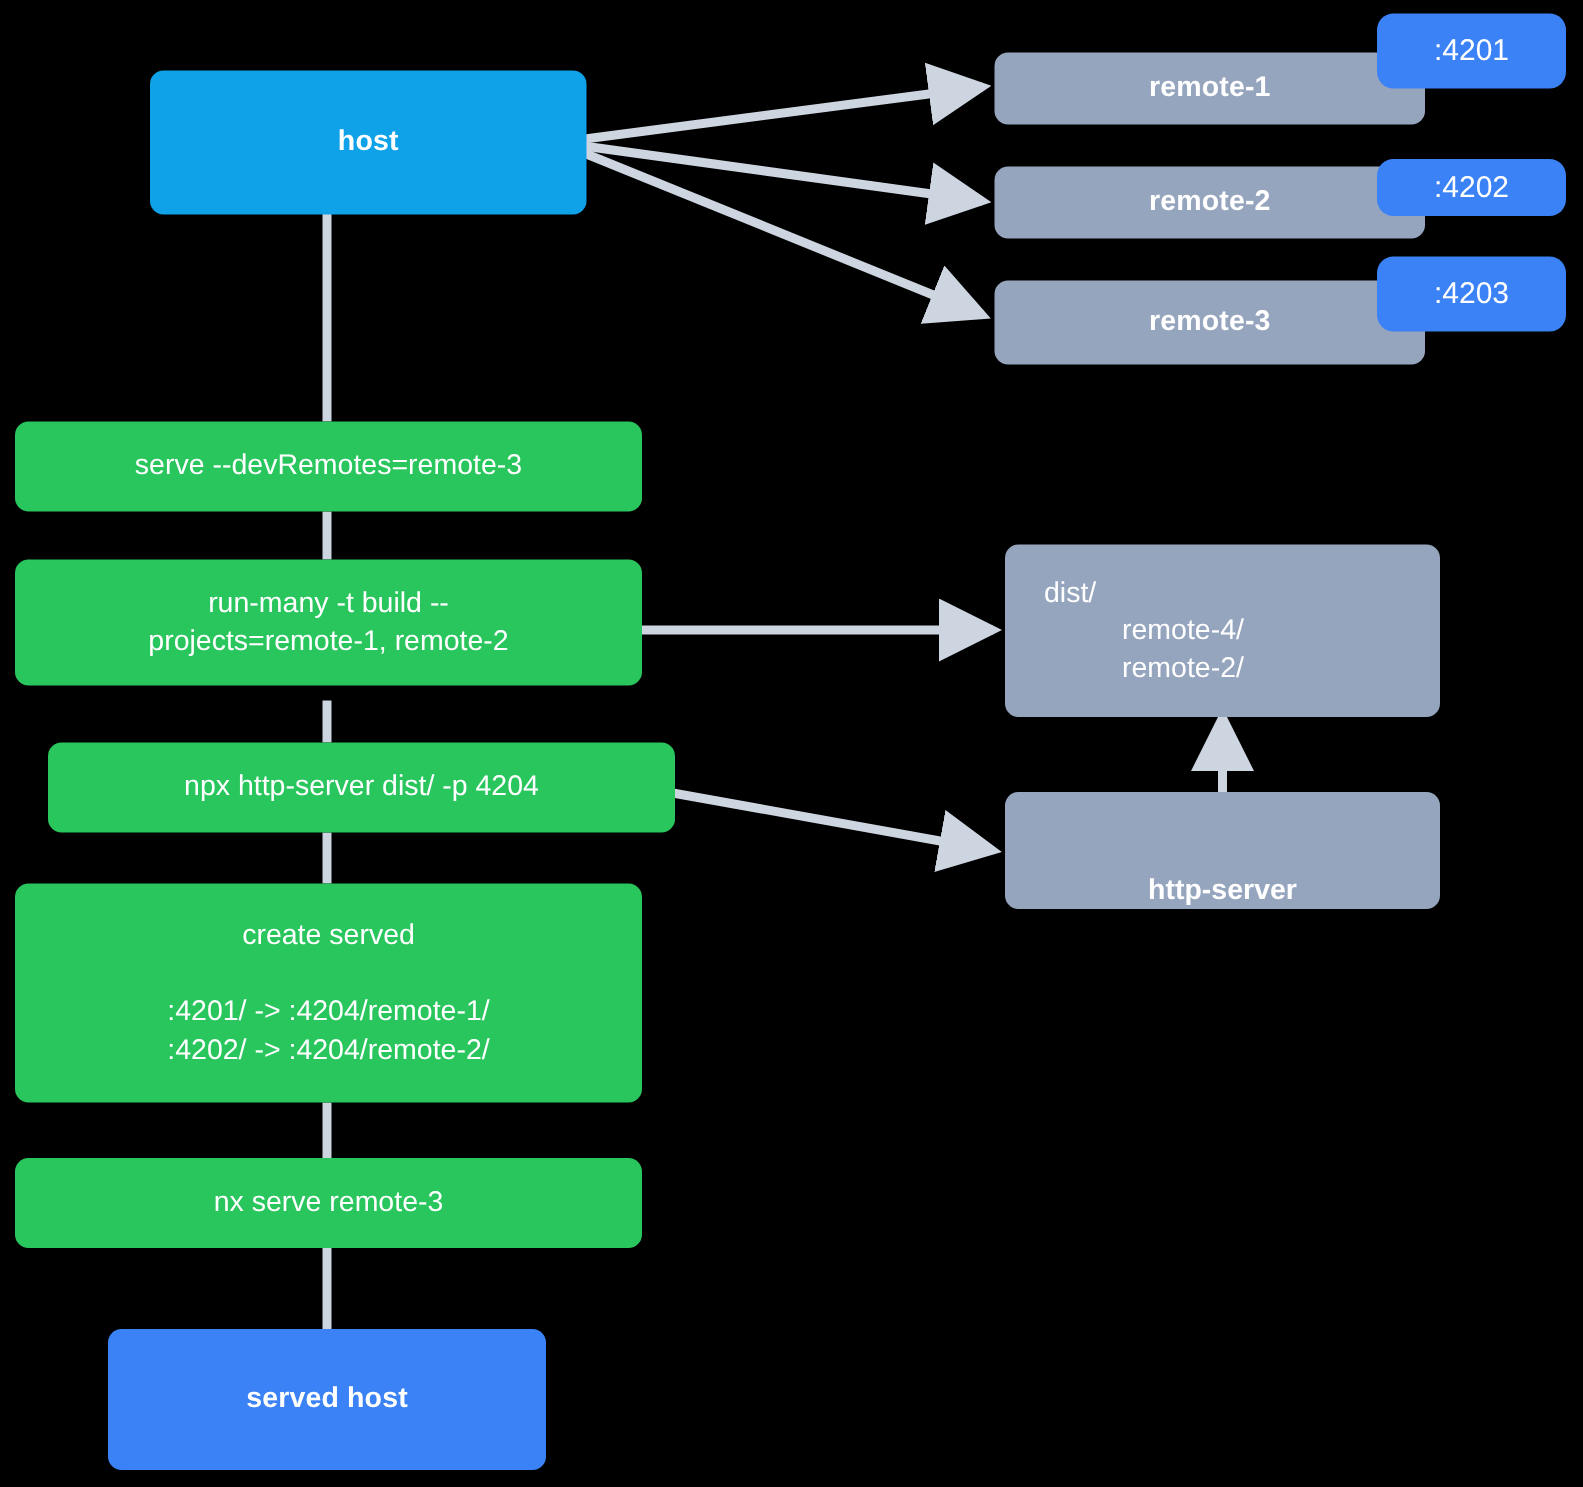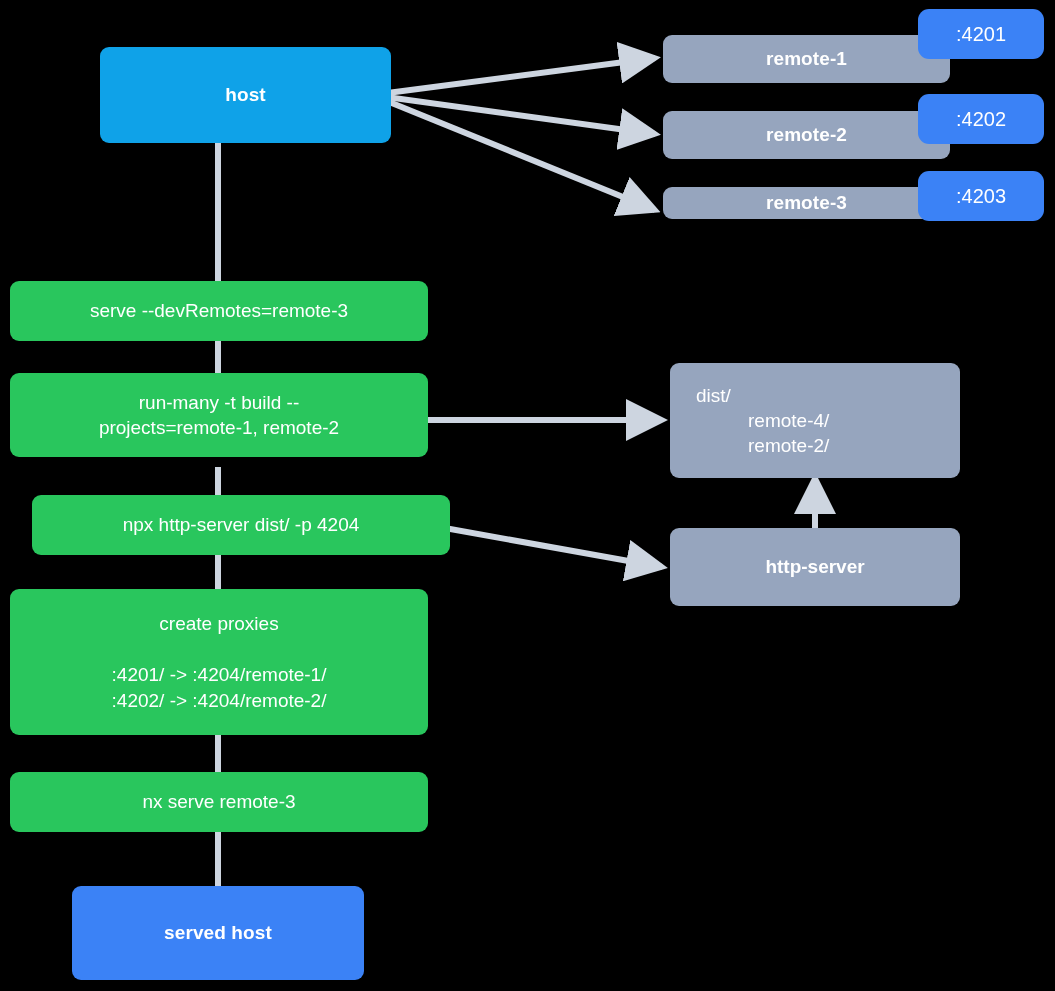--- a/index.html
+++ b/index.html
@@ -170,61 +170,61 @@
   <div class="node remote" style="left:663px; top:35px; width:287px; height:48px;text-align:right;">
     <span>remote-1</span>
   </div>
   <div class="badge" style="left:918px; top:9px; width:126px; height:50px;">
     <span>​:4201</span>
   </div>
 
   <div class="node remote" style="left:663px; top:111px; width:287px; height:48px;">
     <span>remote-2</span>
   </div>
-  <div class="badge" style="left:918px; top:94px; width:126px; height:50px;">
+  <div class="badge" style="left:918px; top:106px; width:126px; height:38px;">
     <span>:4202</span>
   </div>
 
-  <div class="node remote" style="left:663px; top:187px; width:287px; height:32px;">
+  <div class="node remote" style="left:663px; top:187px; width:287px; height:56px;">
     <span>remote-3</span>
   </div>
   <div class="badge" style="left:918px; top:171px; width:126px; height:50px;">
     <span>:4203</span>
   </div>
 
   <div class="node cmd" style="left:10px; top:281px; width:418px; height:60px;">
     <span>serve --devRemotes=remote-3</span>
   </div>
 
   <div class="node cmd" style="left:10px; top:373px; width:418px; height:84px;">
     <span class="line2">run-many -t build --</span>
     <span class="line2">projects=remote-1, remote-2</span>
   </div>
 
   <div class="node cmd" style="left:10px; top:495px; width:418px; height:60px;margin-left:22px;">
     <span>npx http-server dist/ -p 4204</span>
   </div>
 
   <div class="node cmd" style="left:10px; top:589px; width:418px; height:146px;">
-    <span class="cmd-title">create proxies</span>
+    <span class="cmd-title">create served</span>
     <span class="cmd-sub">:4201/ -&gt; :4204/remote-1/</span>
     <span class="line2">:4202/ -&gt; :4204/remote-2/</span>
   </div>
 
   <div class="node cmd" style="left:10px; top:772px; width:418px; height:60px;">
     <span>nx serve remote-3</span>
   </div>
 
   <div class="node served" style="left:72px; top:886px; width:292px; height:94px;">
     <span>served host</span>
   </div>
 
   <div class="node artifact" style="left:670px; top:363px; width:290px; height:115px;">
     <span class="line2 indent1">dist/</span>
     <span class="line2 indent2">remote-4/</span>
     <span class="line2 indent2">remote-2/</span>
   </div>
 
-  <div class="node service" style="left:670px; top:528px; width:290px; height:78px;">
+  <div class="node service" style="left:670px; top:528px; width:290px; height:78px;justify-content:flex-end;">
     <span>http-server</span>
   </div>
 
 </div>
 
 </body></html>

